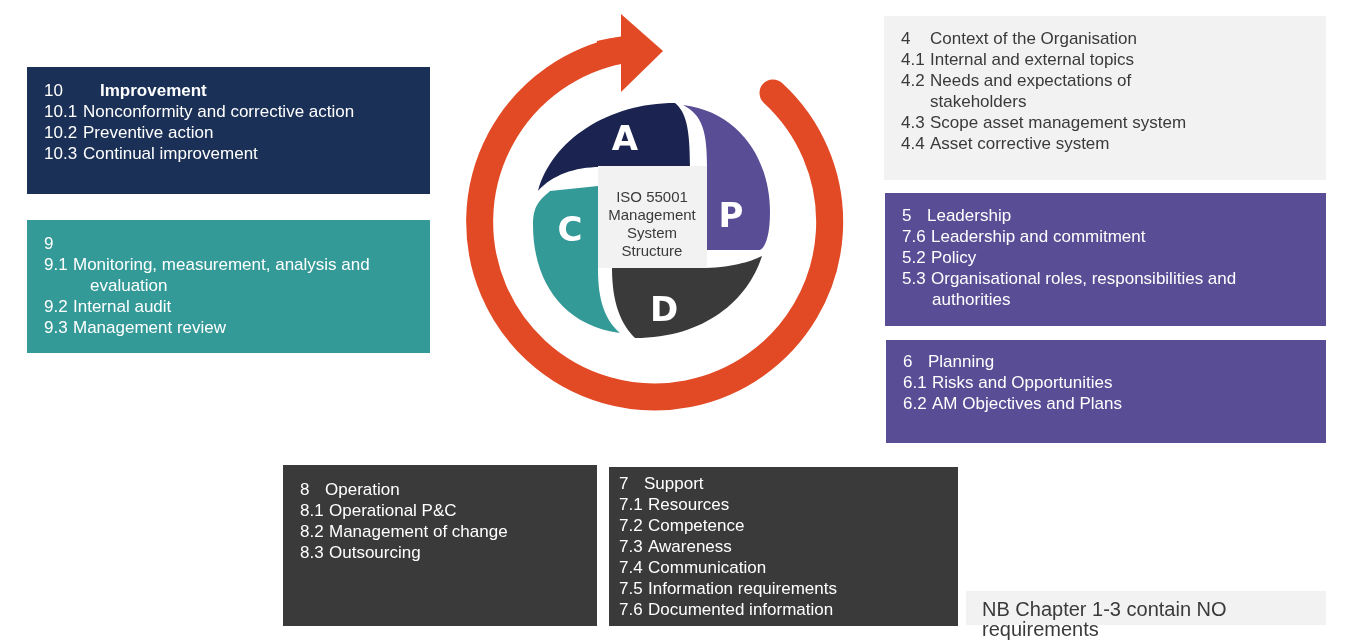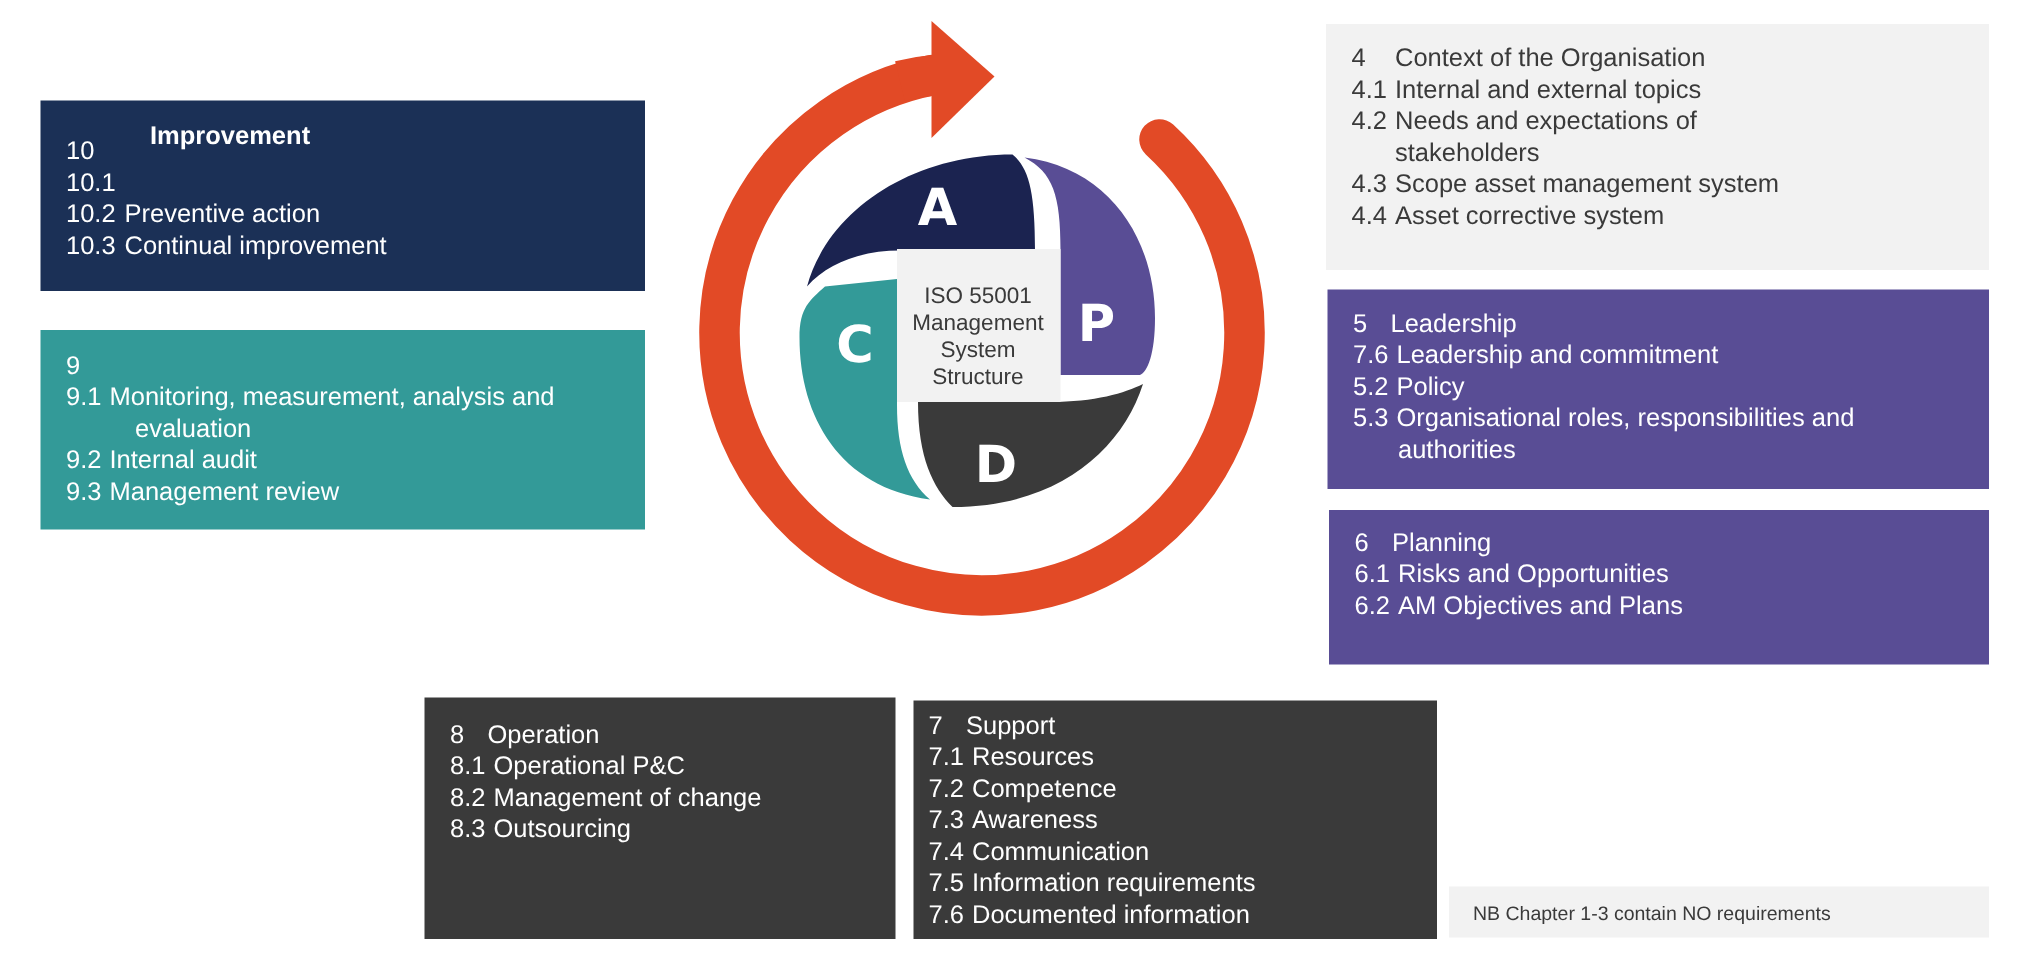--- a/index.html
+++ b/index.html
@@ -8,21 +8,21 @@
   .box { position: absolute; box-sizing: border-box; font-size: 17px; line-height: 21px; }
   .box .line { white-space: nowrap; display: flex; }
   .box .num { display: inline-block; }
   .box .txt { display: inline-block; text-align: right; }
   .box .cont { padding-left: var(--indent); }
   .light { color: #3a3a3a; }
   .dark { color: #ffffff; }
 
   #box-10 { left: 27px; top: 67px; width: 403px; height: 127px; background: #1b3056; padding: 13px 0 0 17px; }
   #box-10 .num { width: 39px; }
-  #box-10 .head .num { width: 39px; margin-top: 10px; }
+  #box-10 .head .num { width: 39px; }
   #box-10 .head .txt { padding-left: 17px; font-weight: bold; }
 
   #box-9 { left: 27px; top: 220px; width: 403px; height: 133px; background: #339a98; padding: 13px 0 0 17px; }
   #box-9 .num { width: 29px; }
   #box-9 .head .num { width: 25px; }
   #box-9 .cont { --indent: 46px; }
 
   #box-4 { left: 884px; top: 16px; width: 442px; height: 164px; background: #f2f2f2; padding: 12px 0 0 17px; }
   #box-4 .num { width: 29px; }
   #box-4 .cont { --indent: 29px; }
@@ -37,21 +37,21 @@
   #box-6 .head .num { width: 25px; }
 
   #box-8 { left: 283px; top: 465px; width: 314px; height: 161px; background: #3a3a3a; padding: 14px 0 0 17px; }
   #box-8 .num { width: 29px; }
   #box-8 .head .num { width: 25px; }
 
   #box-7 { left: 609px; top: 467px; width: 349px; height: 159px; background: #3a3a3a; padding: 6px 0 0 10px; }
   #box-7 .num { width: 29px; }
   #box-7 .head .num { width: 25px; }
 
-  #box-nb { left: 966px; top: 591px; width: 360px; height: 34px; background: #f2f2f2; padding: 8px 0 0 16px; color: #3a3a3a; font-size: 13px; line-height: 20px; }
+  #box-nb { left: 966px; top: 591px; width: 360px; height: 34px; background: #f2f2f2; padding: 8px 0 0 16px; color: #3a3a3a; font-size: 20px; line-height: 20px; }
 
   #pdca { position: absolute; left: 0; top: 0; width: 1355px; height: 640px; pointer-events: none; }
   #pdca .petal-letter { font-family: "DejaVu Sans", sans-serif; font-weight: bold; font-size: 34px; fill: #ffffff; }
   #pdca .center-text { font-family: "Liberation Sans", sans-serif; font-size: 15px; fill: #3a3a3a; }
 </style>
 </head>
 <body>
 
 <svg id="pdca" viewBox="0 0 1355 640" xmlns="http://www.w3.org/2000/svg">
 
@@ -81,20 +81,21 @@
   <text class="center-text" x="652" y="256" text-anchor="middle">Structure</text>
 </svg>
 
 <div class="box dark" id="box-10">
   <div class="line head">
     <span class="num">10</span>
     <span class="txt">Improvement</span>
   </div>
   <div class="line">
     <span class="num">10.1</span>
+    <span class="txt">Nonconformity and corrective action</span>
   </div>
   <div class="line">
     <span class="num">10.2</span>
     <span class="txt">Preventive action</span>
   </div>
   <div class="line">
     <span class="num">10.3</span>
     <span class="txt">Continual improvement</span>
   </div>
 </div>

